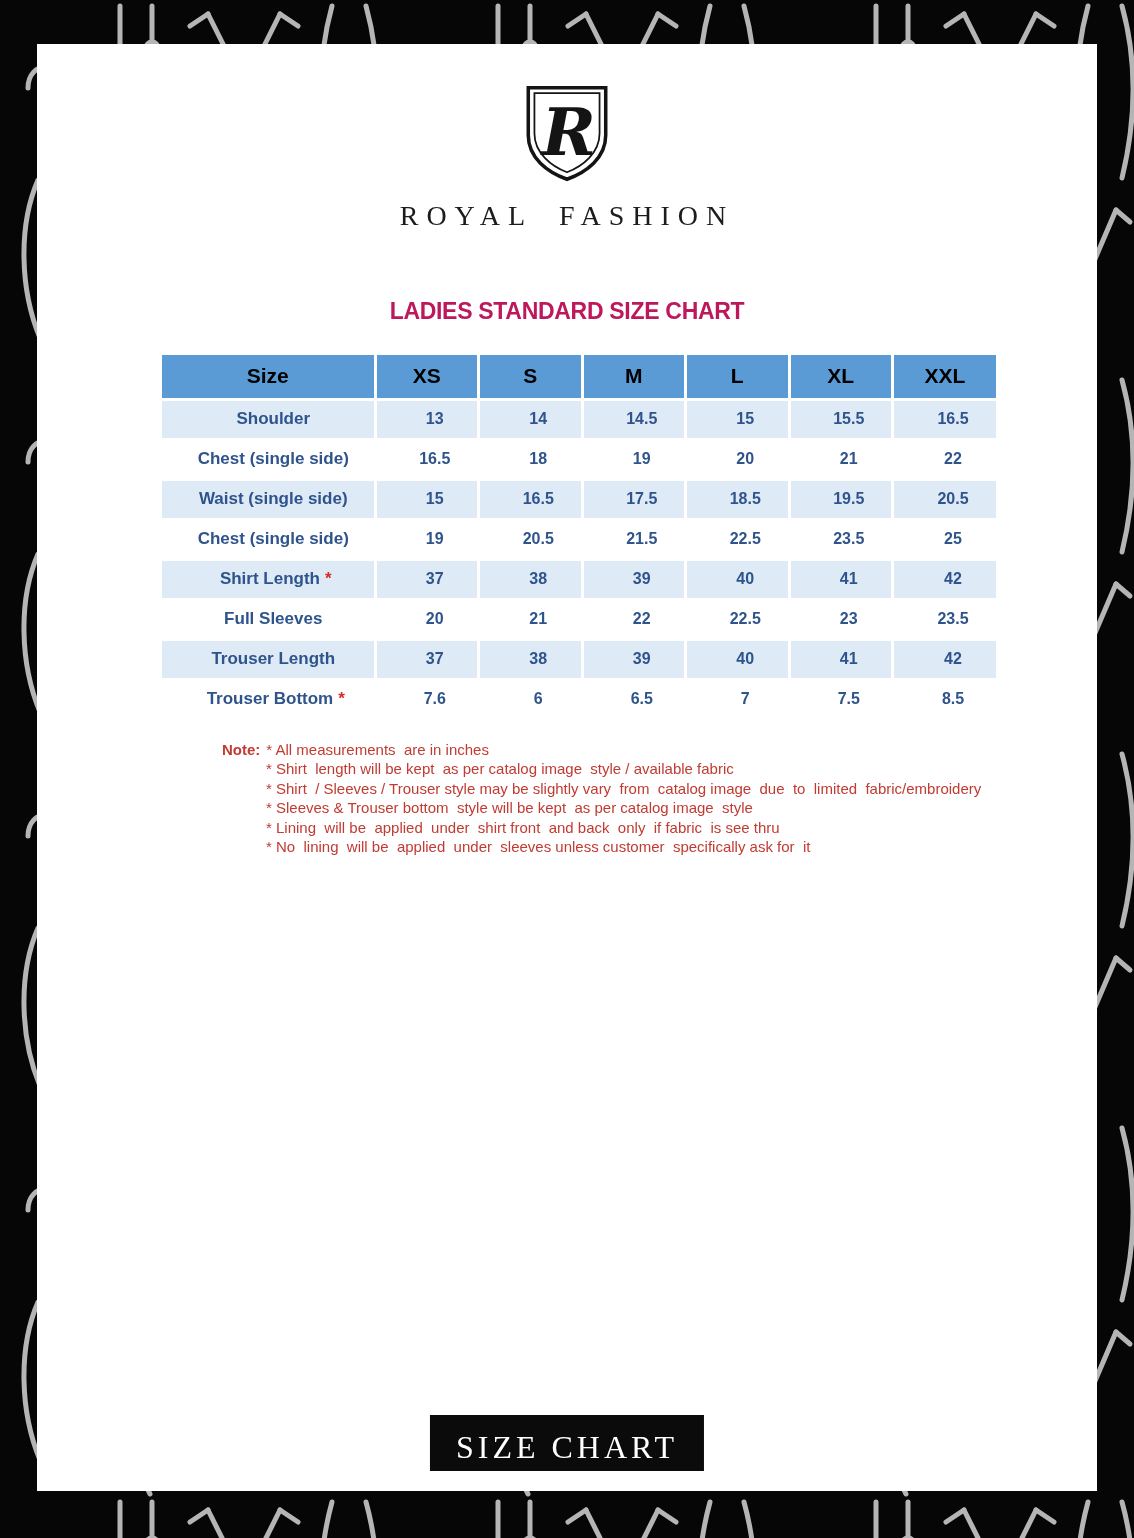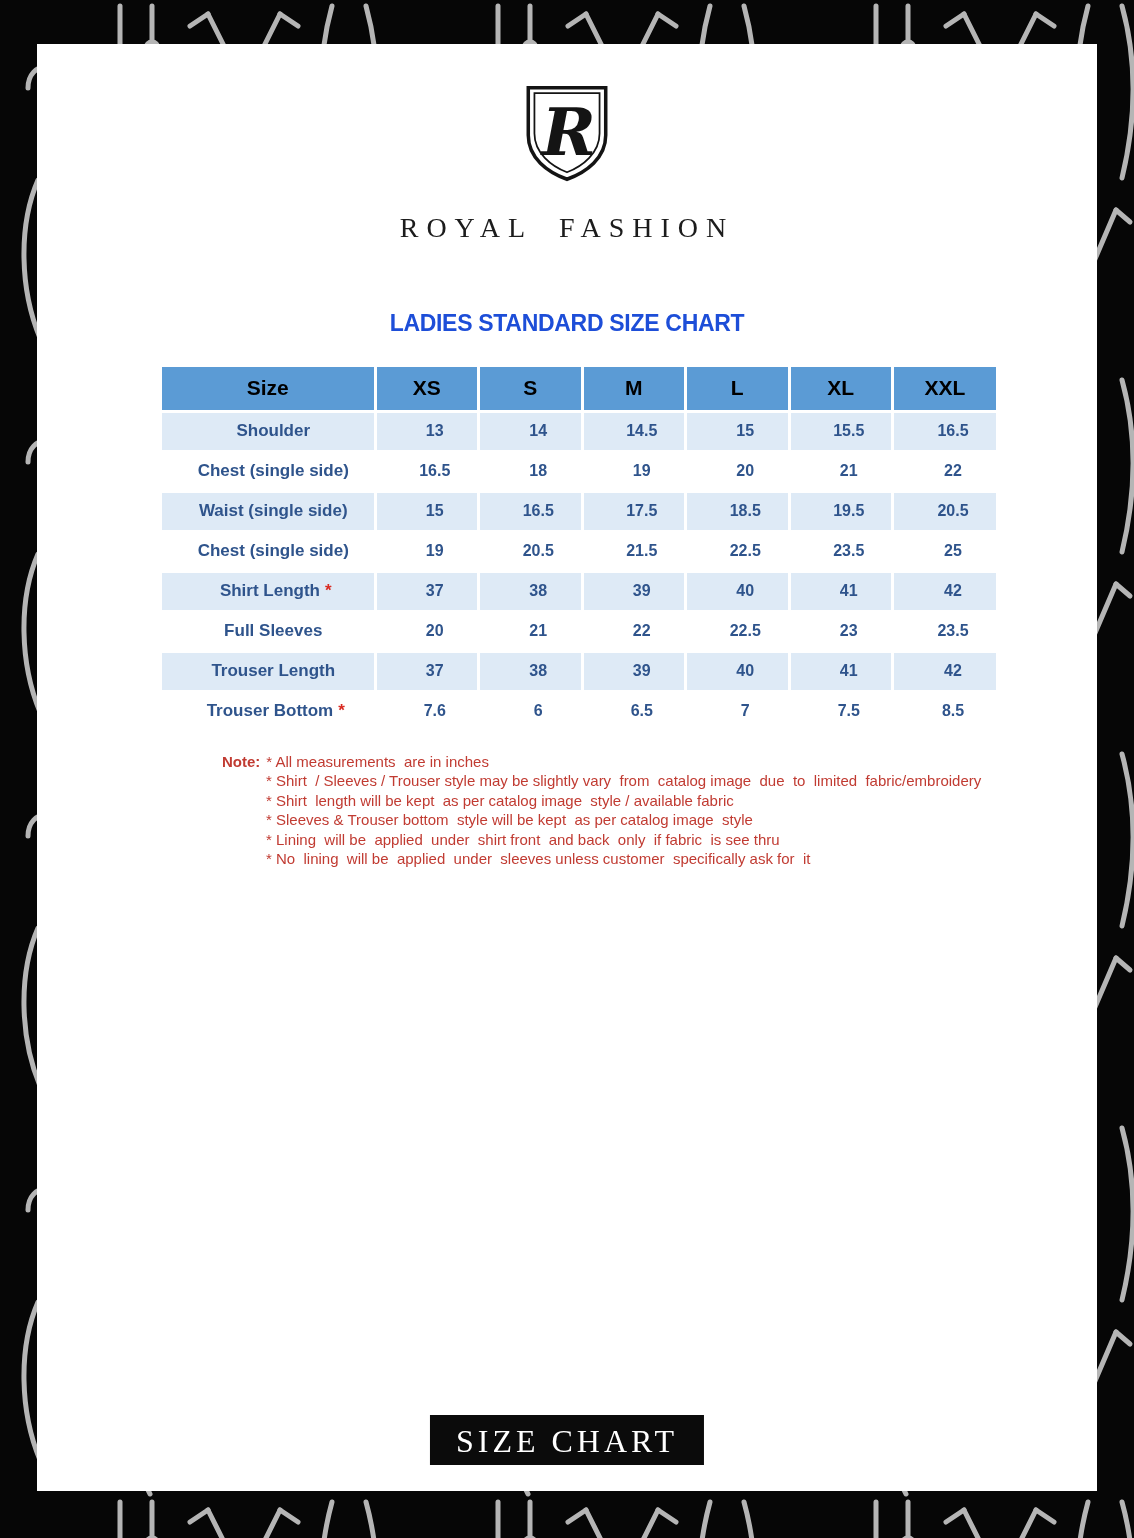--- a/index.html
+++ b/index.html
@@ -13,31 +13,31 @@
   .border-art { position: absolute; left: 0; top: 0; z-index: 0; }
   .page {
     position: absolute; left: 37px; top: 44px;
     width: 1060px; height: 1447px;
     background: #ffffff; z-index: 1;
   }
 
   
   .logo { margin-top: 40px; text-align: center; }
   .brand-name {
-    margin-top: 25px;
+    margin-top: 13px;
     font-family: "Liberation Serif", serif;
     font-size: 28px; letter-spacing: 8px; word-spacing: 12px;
     color: #1c1c1c;
   }
 
   
   .chart-title {
     margin-top: 66px; text-align: center;
     font-size: 23px; font-weight: bold; letter-spacing: -0.3px;
-    color: #1d4ed8;
+    color: #be185d;
   }
 
   
   .size-table {
     margin: 30px 0 0 125px;
     width: 834px;
     border-collapse: collapse; table-layout: fixed;
   }
   .size-table col.c0 { width: 213px; }
   .size-table col.cv { width: 103.5px; }
@@ -73,21 +73,21 @@
   .note-item { white-space: pre-wrap; }
   .note-row.indent { margin-left: 44px; }
 
   
   .footer-banner {
     position: absolute; top: 1371px; left: 50%;
     transform: translateX(-50%);
     background: #0b0b0b; color: #ffffff;
     font-family: "Liberation Serif", serif;
     font-size: 32px; letter-spacing: 4px;
-    padding: 8px 26px 5px 26px;
+    padding: 14px 26px 5px 26px;
     white-space: nowrap;
   }
 </style>
 </head>
 <body>
 
 <svg class="border-art" width="1134" height="1538" viewBox="0 0 1134 1538" aria-hidden="true">
   <defs>
     <g id="doodle-tile" fill="none" stroke="#c9c9c9" stroke-width="5" stroke-linecap="round" stroke-linejoin="round" opacity="0.9">
       <path d="M28,88 C28,60 64,60 64,82 L64,104"></path>
@@ -238,22 +238,22 @@
         <td>7.5</td>
         <td>8.5</td>
       </tr>
     </tbody>
   </table>
 
   <div class="notes">
     <div class="note-row">
       <span class="note-label">Note:</span><span class="note-item">* All measurements  are in inches</span>
     </div>
+    <div class="note-row indent note-item">* Shirt  length will be kept  as per catalog image  style / available fabric</div>
     <div class="note-row indent note-item">* Shirt  / Sleeves / Trouser style may be slightly vary  from  catalog image  due  to  limited  fabric/embroidery</div>
-    <div class="note-row indent note-item">* Shirt  length will be kept  as per catalog image  style / available fabric</div>
     <div class="note-row indent note-item">* Sleeves &amp; Trouser bottom  style will be kept  as per catalog image  style</div>
     <div class="note-row indent note-item">* Lining  will be  applied  under  shirt front  and back  only  if fabric  is see thru</div>
     <div class="note-row indent note-item">* No  lining  will be  applied  under  sleeves unless customer  specifically ask for  it</div>
   </div>
 
   <div class="footer-banner">SIZE CHART</div>
 
 </div>
 
 </body></html>

